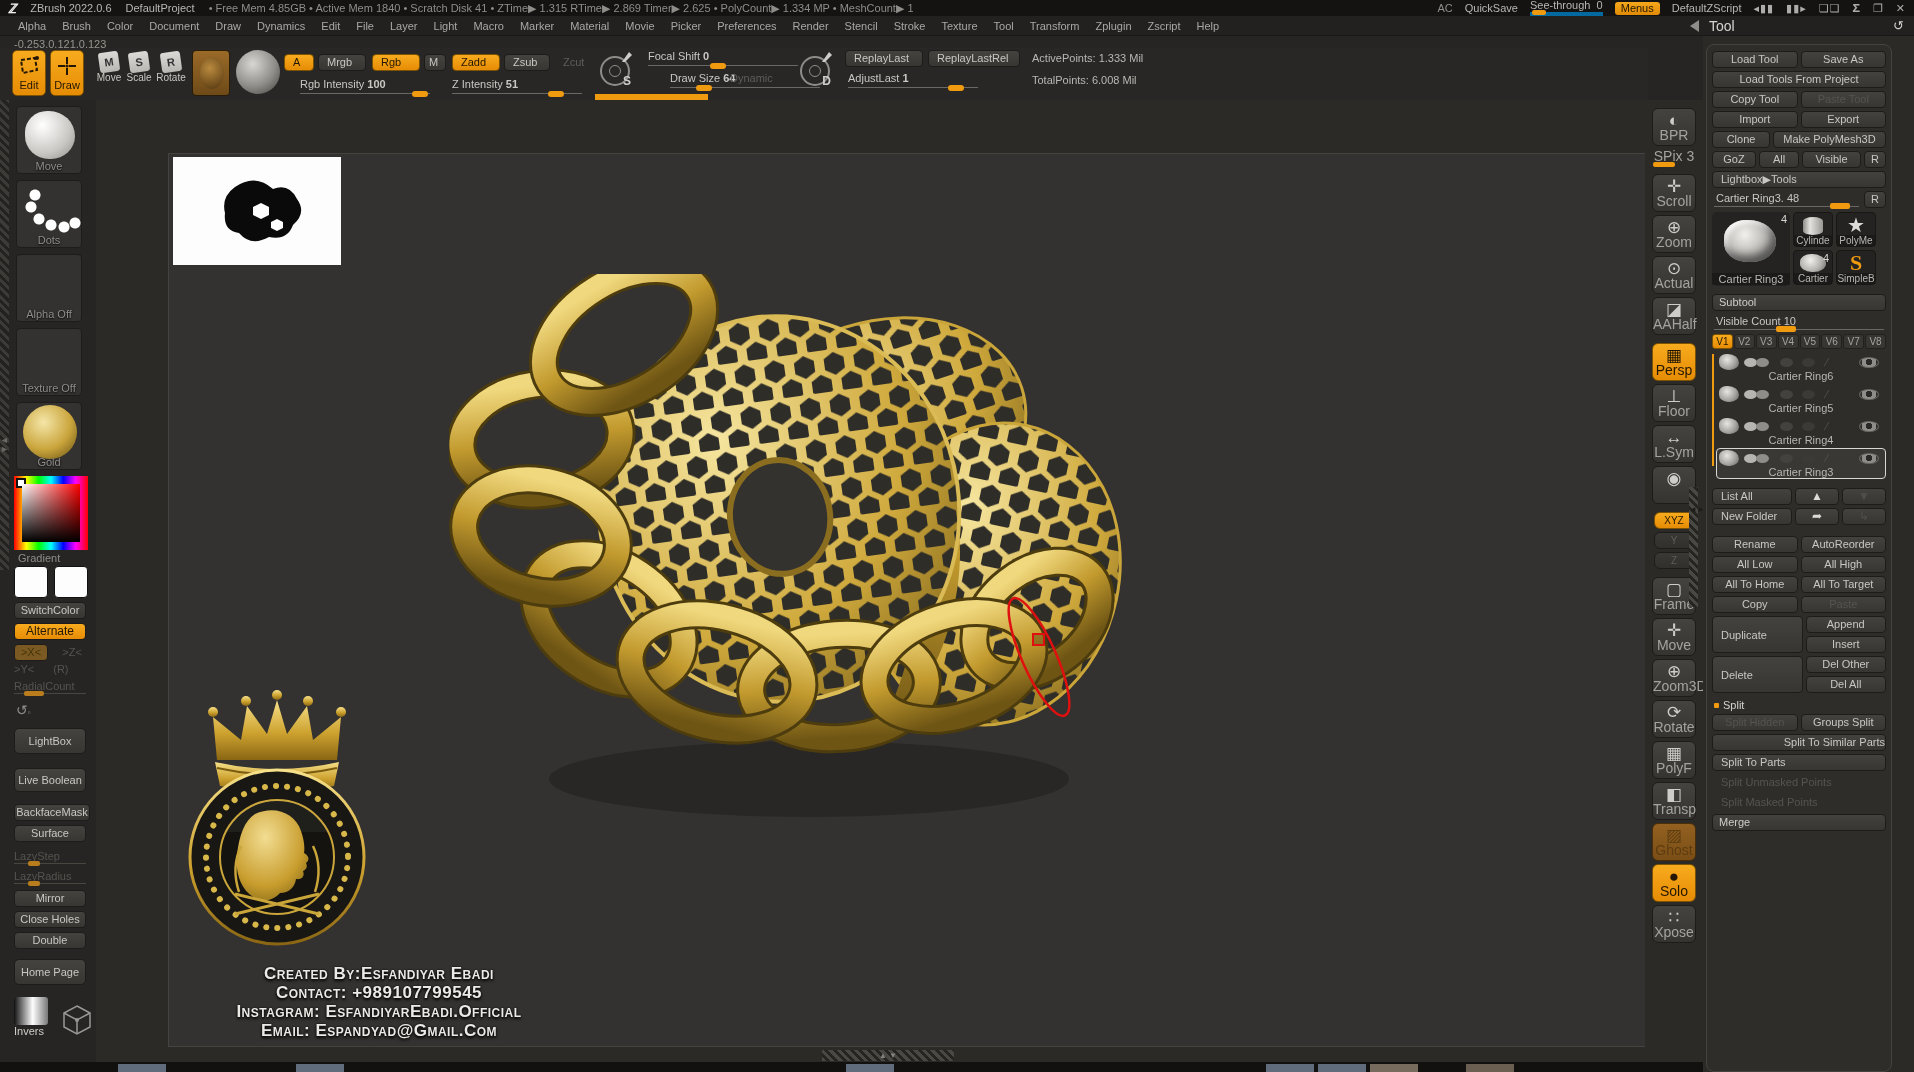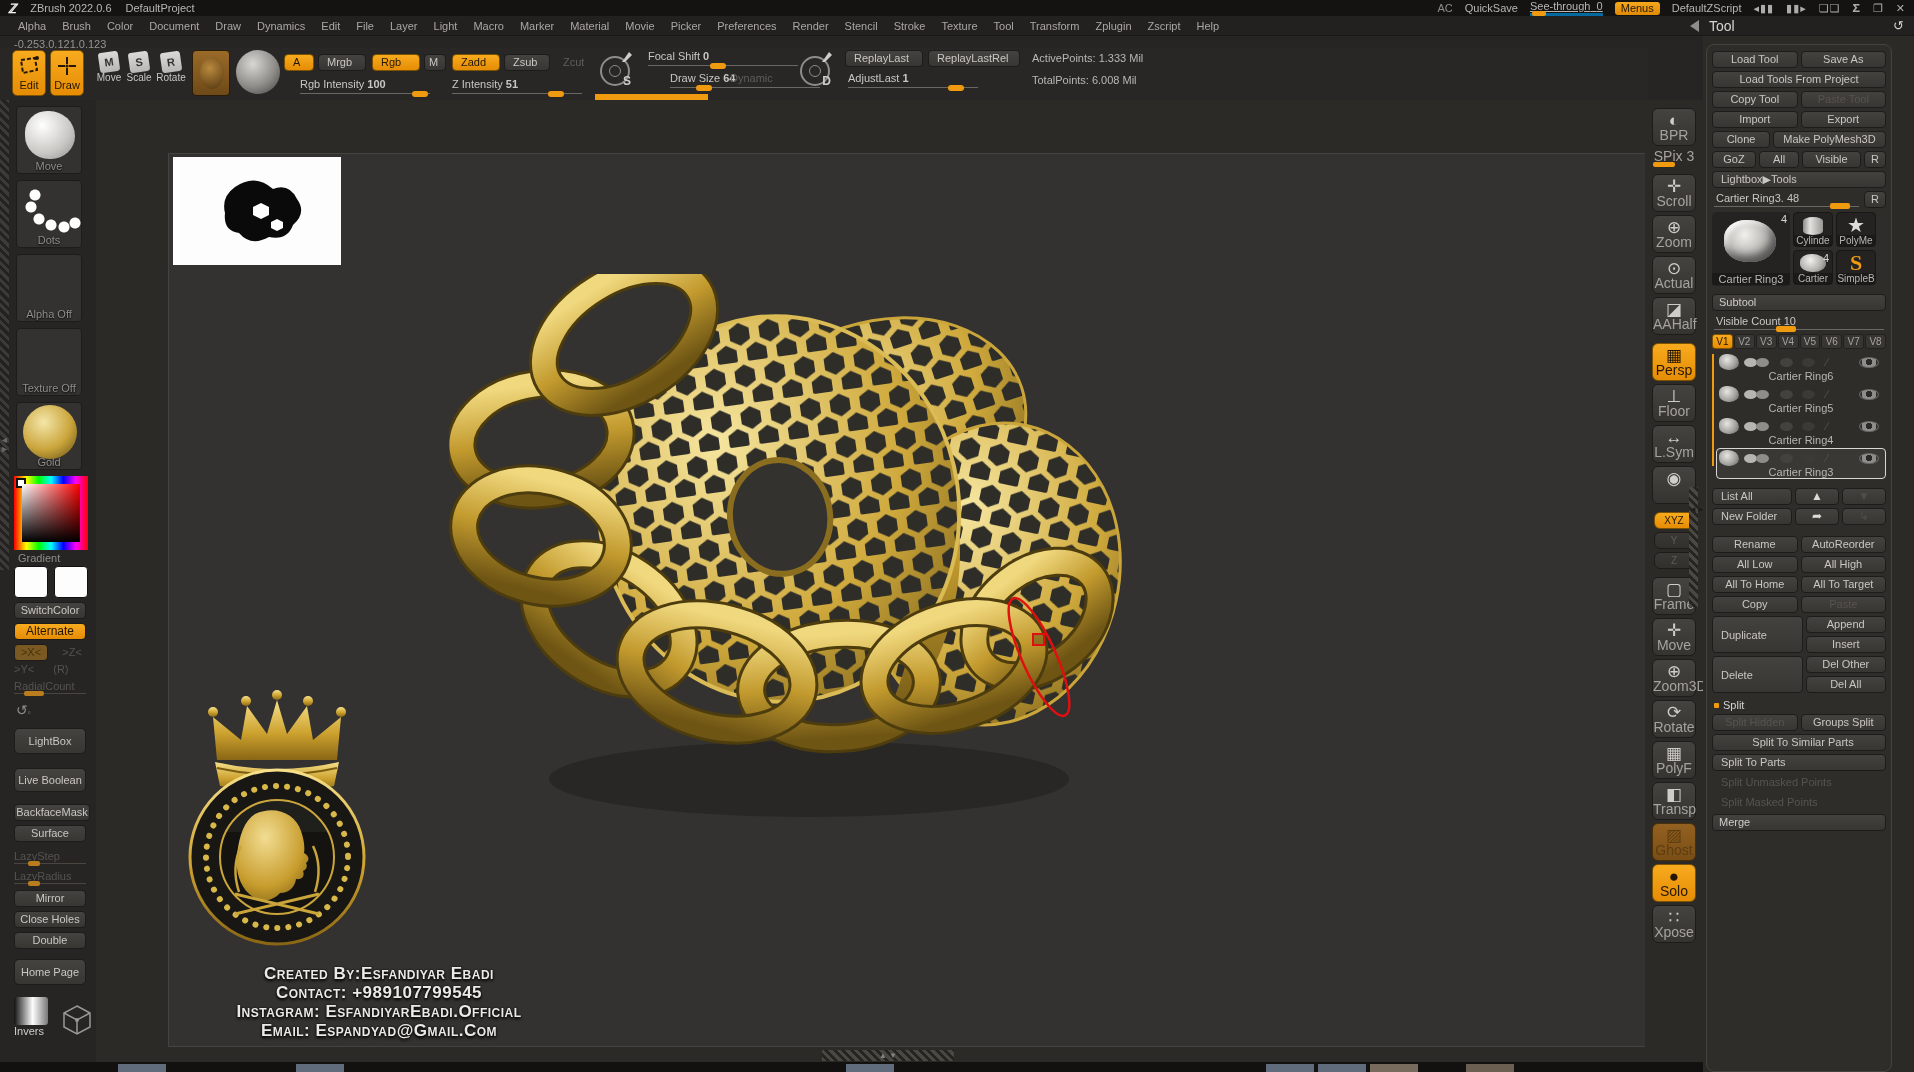--- a/index.html
+++ b/index.html
@@ -5,21 +5,21 @@
   html,body{margin:0;padding:0;background:#1a1918;}
   *{box-sizing:border-box;font-family:"Liberation Sans",sans-serif;}
   #app{position:relative;width:1914px;height:1072px;background:#262523;overflow:hidden;color:#c9c7c3;font-size:11px;}
 
   
   #titlebar{position:absolute;left:0;top:0;width:1914px;height:16px;background:#141312;display:flex;align-items:center;gap:14px;padding:0 8px;color:#b8b6b2;font-size:11px;white-space:nowrap;}
   #titlebar .zlogo{font-weight:bold;font-style:italic;color:#f2f0ec;font-size:13px;}
   #titlebar .tstat{color:#8f8d89;}
   #titlebar .tright{margin-left:auto;display:flex;align-items:center;gap:12px;}
   .tb-orange{background:linear-gradient(#f7a81c,#e08a06);color:#241703;padding:0 6px;border-radius:3px;height:13px;line-height:13px;}
-  .seethrough{position:relative;padding-bottom:1px;border-bottom:3px solid #0369a1;text-decoration:underline;}
+  .seethrough{position:relative;padding-bottom:1px;border-bottom:6px solid #0369a1;}
   .seethrough .nub{position:absolute;left:2px;bottom:-3px;width:14px;height:5px;background:#f09a10;border-radius:2px;}
   .winico{display:inline-block;color:#aeaca8;font-size:11px;letter-spacing:1px;}
 
   
   #menubar{position:absolute;left:0;top:16px;width:1914px;height:20px;background:#232120;display:flex;align-items:center;padding:0 10px;gap:2px;border-bottom:1px solid #191816;}
   .menu-item{padding:2px 8px;color:#a9a7a3;border-radius:3px;}
   #menubar-right{margin-left:auto;display:flex;align-items:center;gap:10px;width:214px;}
   #panel-title{font-size:14px;color:#d6d4d0;}
   .back-arrow{width:0;height:0;border-top:6px solid transparent;border-bottom:6px solid transparent;border-right:9px solid #8f8d89;display:inline-block;}
   .reset-ico{margin-left:auto;color:#cfcdc9;font-size:13px;}
@@ -159,20 +159,21 @@
 </style>
 </head>
 <body>
 
 <div id="app">
 
   <div id="titlebar">
     <span class="zlogo">ℤ</span>
     <span>ZBrush 2022.0.6</span>
     <span>DefaultProject</span>
+    <span class="tstat">• Free Mem 4.85GB • Active Mem 1840 • Scratch Disk 41 •  ZTime▶ 1.315 RTime▶ 2.869 Timer▶ 2.625 • PolyCount▶ 1.334 MP  • MeshCount▶ 1</span>
     <span class="tright">
       <span class="tstat">AC</span>
       <span>QuickSave</span>
       <span class="seethrough"><span>See-through</span>&nbsp;&nbsp;<span>0</span><span class="nub"></span></span>
       <span class="tb-orange">Menus</span>
       <span>DefaultZScript</span>
       <span class="winico">◂▮▮</span>
       <span class="winico">▮▮▸</span>
       <span class="winico">❏❏</span>
       <span class="winico">𝚺</span>
@@ -734,21 +735,21 @@
       </div>
       <div class="split-head">
           <span class="dot"></span>
           <span>Split</span>
         </div>
       <div class="prow">
         <div class="pbtn dim">Split Hidden</div>
         <div class="pbtn">Groups Split</div>
       </div>
       <div class="prow">
-          <div class="pbtn" style="text-align:center;padding-left:8px;">Split To Similar Parts</div>
+          <div class="pbtn" style="text-align:right;padding-left:8px;">Split To Similar Parts</div>
         </div>
       <div class="prow">
           <div class="pbtn" style="text-align:left;padding-left:8px;">Split To Parts</div>
         </div>
       <div class="prow">
           <div class="pbtn dim" style="text-align:left;padding-left:8px;border-color:transparent;background:none;">Split Unmasked Points</div>
         </div>
       <div class="prow">
           <div class="pbtn dim" style="text-align:left;padding-left:8px;border-color:transparent;background:none;">Split Masked Points</div>
         </div>

